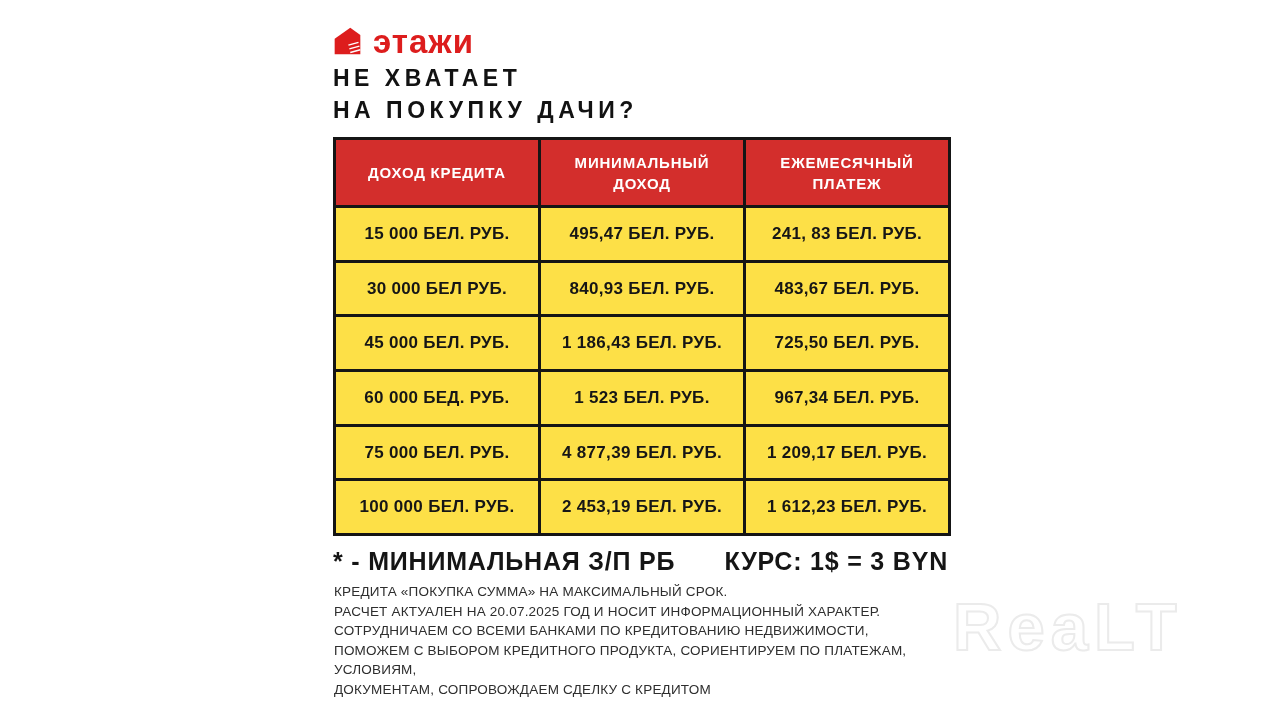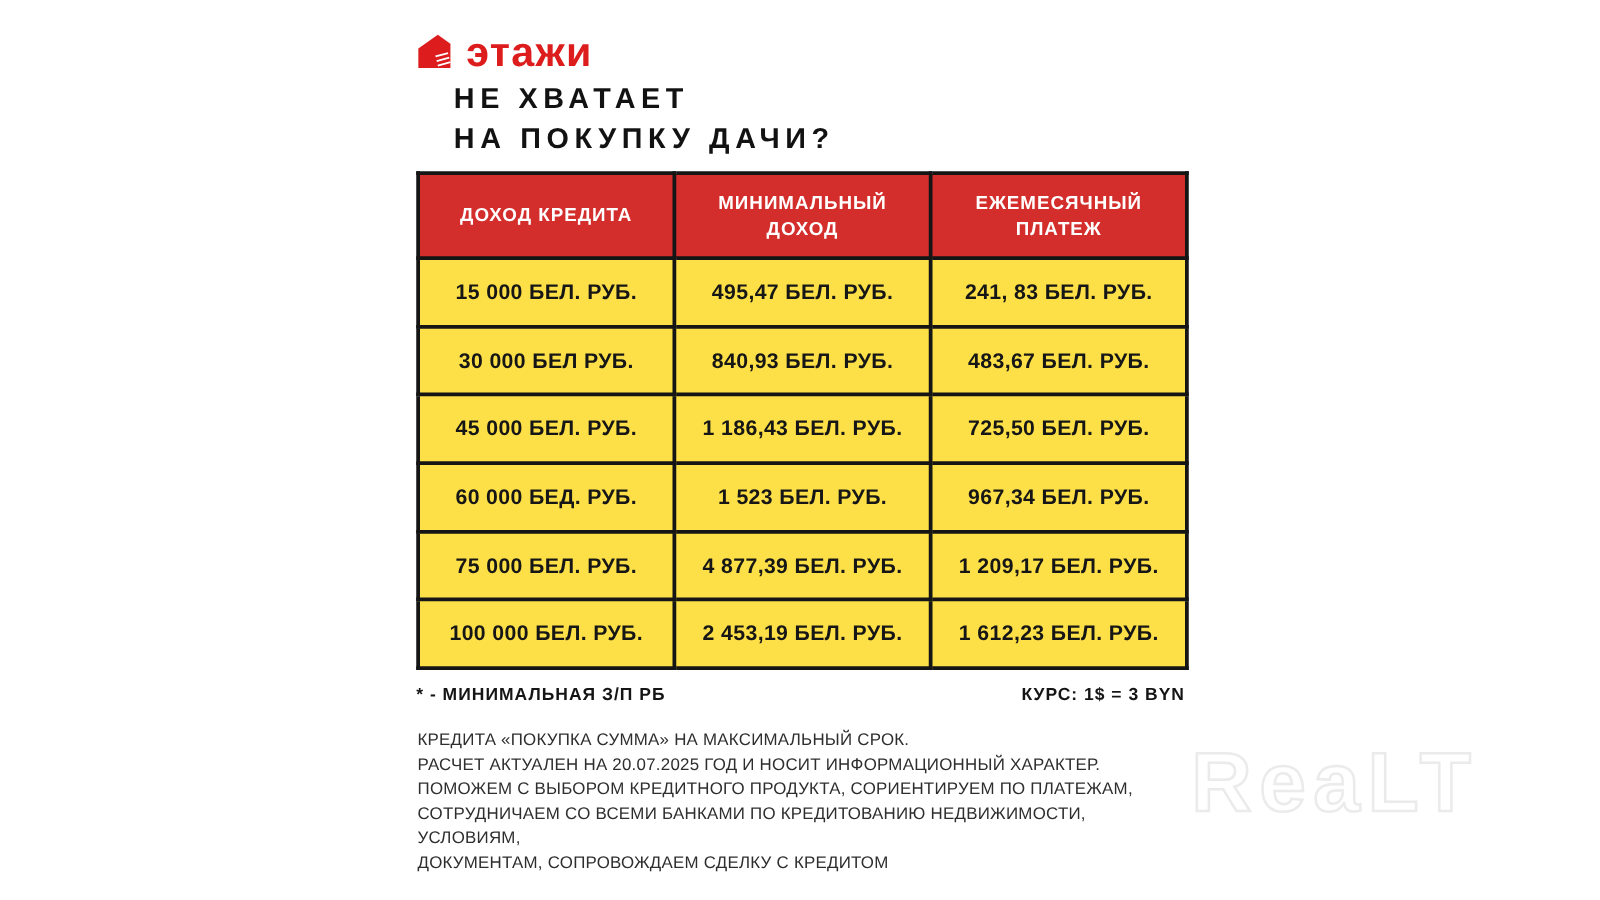--- a/index.html
+++ b/index.html
@@ -3,32 +3,32 @@
 <meta charset="utf-8">
 <style>
   * { margin: 0; padding: 0; box-sizing: border-box; }
   html, body { width: 1280px; height: 720px; background: #ffffff; overflow: hidden; }
   body { font-family: "Liberation Sans", sans-serif; position: relative; }
 
   .logo { position: absolute; left: 331px; top: 25px; display: flex; align-items: center; gap: 9px; }
   .logo-text { color: #dd1d1d; font-size: 33px; font-weight: bold; letter-spacing: 1px; line-height: 1; }
 
   .heading { position: absolute; left: 333px; top: 62px; color: #121212; font-weight: bold;
-             font-size: 23px; letter-spacing: 4.5px; line-height: 32px; margin-left: 30px; }
+             font-size: 23px; letter-spacing: 4.5px; line-height: 32px; }
 
   .credit-table { position: absolute; left: 333px; top: 137px; border-collapse: collapse; table-layout: fixed; width: 615px; }
   .credit-table th, .credit-table td { border: 3px solid #151515; text-align: center; vertical-align: middle; }
   .credit-table th { background: #d32e2c; color: #ffffff; font-size: 15px; font-weight: bold;
                      letter-spacing: 0.8px; height: 68px; line-height: 21px; padding: 0 28px; width: 205px; }
   .credit-table td { background: #fde047; color: #161616; font-size: 17px; font-weight: bold;
                      letter-spacing: 0.3px; height: 54.7px; }
 
   .footnotes { position: absolute; left: 333px; top: 547px; width: 615px; display: flex;
                justify-content: space-between; align-items: center; color: #151515;
-               font-size: 14px; font-weight: bold; letter-spacing: 0.8px; }
+               font-size: 25px; font-weight: bold; letter-spacing: 0.8px; }
 
   .disclaimer { position: absolute; left: 334px; top: 582px; width: 648px; color: #2e2e2e;
                 font-size: 13.5px; font-weight: normal; line-height: 19.5px; letter-spacing: 0.2px; }
 
   .watermark { position: absolute; left: 953px; top: 588px; font-size: 67px; font-weight: bold;
                letter-spacing: 6px; color: #ffffff; -webkit-text-stroke: 2px #ebebeb;
                text-shadow: 0 0 1px #eeeeee; user-select: none; }
 </style>
 </head>
 <body>
@@ -93,19 +93,19 @@
 </table>
 
 <div class="footnotes">
   <span>* - МИНИМАЛЬНАЯ З/П РБ</span>
   <span>КУРС: 1$ = 3 BYN</span>
 </div>
 
 <div class="disclaimer">
   <div>КРЕДИТА «ПОКУПКА СУММА» НА МАКСИМАЛЬНЫЙ СРОК.</div>
   <div>РАСЧЕТ АКТУАЛЕН НА 20.07.2025 ГОД И НОСИТ ИНФОРМАЦИОННЫЙ ХАРАКТЕР.</div>
+  <div>СОТРУДНИЧАЕМ СО ВСЕМИ БАНКАМИ ПО КРЕДИТОВАНИЮ НЕДВИЖИМОСТИ,</div>
   <div>ПОМОЖЕМ С ВЫБОРОМ КРЕДИТНОГО ПРОДУКТА, СОРИЕНТИРУЕМ ПО ПЛАТЕЖАМ,</div>
-  <div>СОТРУДНИЧАЕМ СО ВСЕМИ БАНКАМИ ПО КРЕДИТОВАНИЮ НЕДВИЖИМОСТИ,</div>
   <div>УСЛОВИЯМ,</div>
   <div>ДОКУМЕНТАМ, СОПРОВОЖДАЕМ СДЕЛКУ С КРЕДИТОМ</div>
 </div>
 
 <div class="watermark">ReaLT</div>
 
 </body></html>

